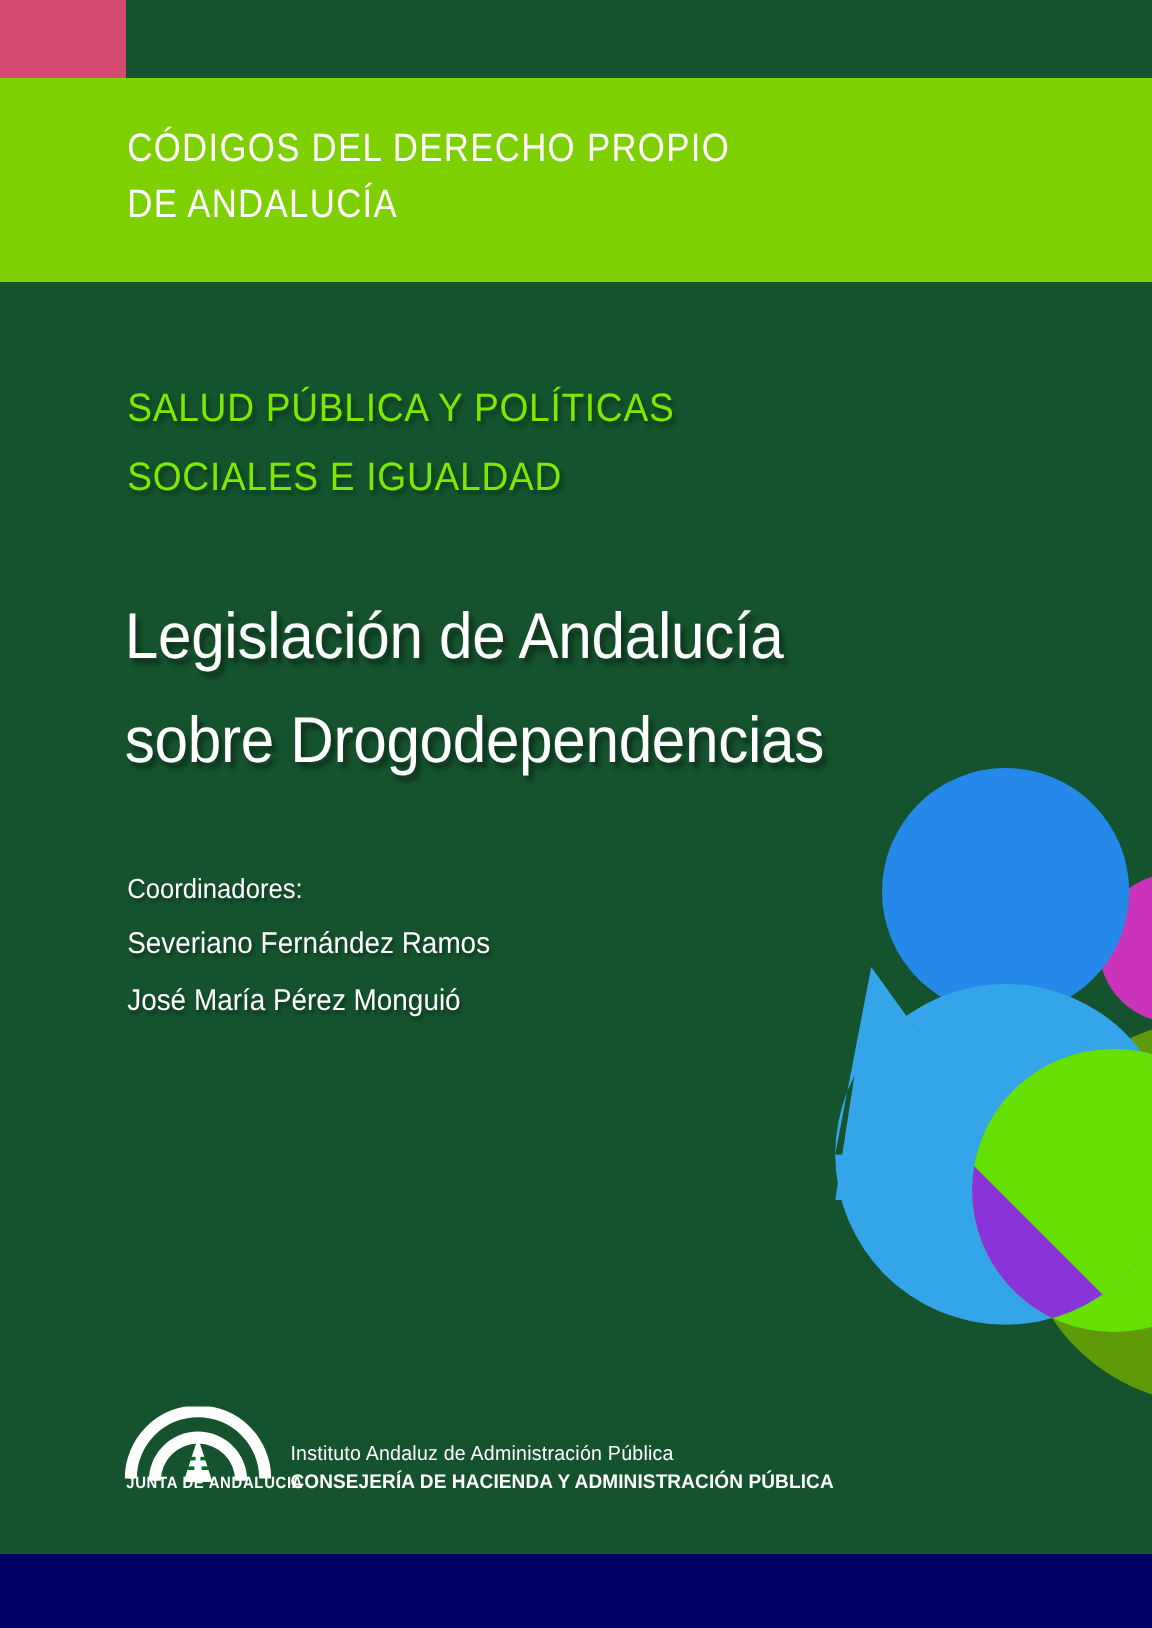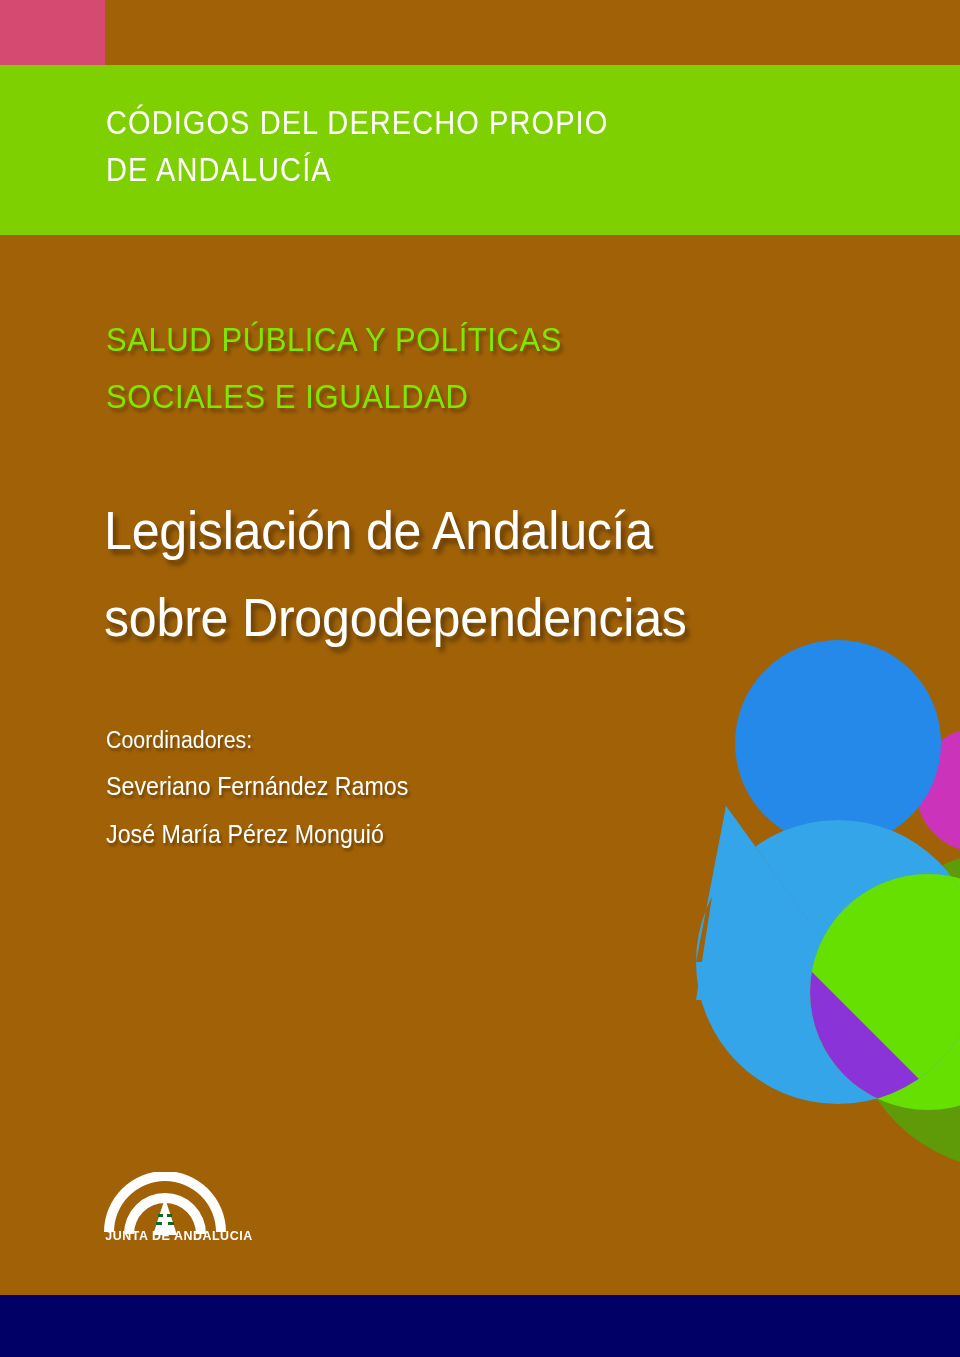--- a/index.html
+++ b/index.html
@@ -6,21 +6,21 @@
   html, body {
     margin: 0;
     padding: 0;
     background: #3a3a3a;
   }
   #cover {
     position: relative;
     width: 960px;
     height: 1357px;
     overflow: hidden;
-    background: #a16207;
+    background: #14532d;
     font-family: "Liberation Sans", sans-serif;
     -webkit-font-smoothing: antialiased;
   }
 
   
   .band-pink {
     position: absolute;
     left: 0; top: 0;
     width: 105px; height: 65px;
     background: #D44A70;
@@ -245,17 +245,21 @@
         <path d="M 65 26 L 77 63 L 53 63 Z" fill="#ffffff"></path>
         <rect x="56" y="50" width="6" height="3" fill="#096B25"></rect>
         <rect x="68" y="50" width="6" height="3" fill="#096B25"></rect>
         <rect x="58" y="42" width="5" height="3" fill="#096B25"></rect>
         <rect x="67" y="42" width="5" height="3" fill="#096B25"></rect>
       </svg>
       <div style="position:absolute;left:0;top:56px;width:130px;text-align:center;
                   color:#ffffff;font-size:13.5px;font-weight:bold;letter-spacing:0.6px;
                   transform:scaleX(0.92);transform-origin:center top;white-space:nowrap;">JUNTA DE ANDALUCIA</div>
     </div>
+    <div class="logo-text-block">
+      <div class="inst-line1">Instituto Andaluz de Administración Pública</div>
+      <div class="inst-line2">CONSEJERÍA DE HACIENDA Y ADMINISTRACIÓN PÚBLICA</div>
+    </div>
   </div>
 
   <div class="band-navy"></div>
 
 </div>
 
 </body></html>

